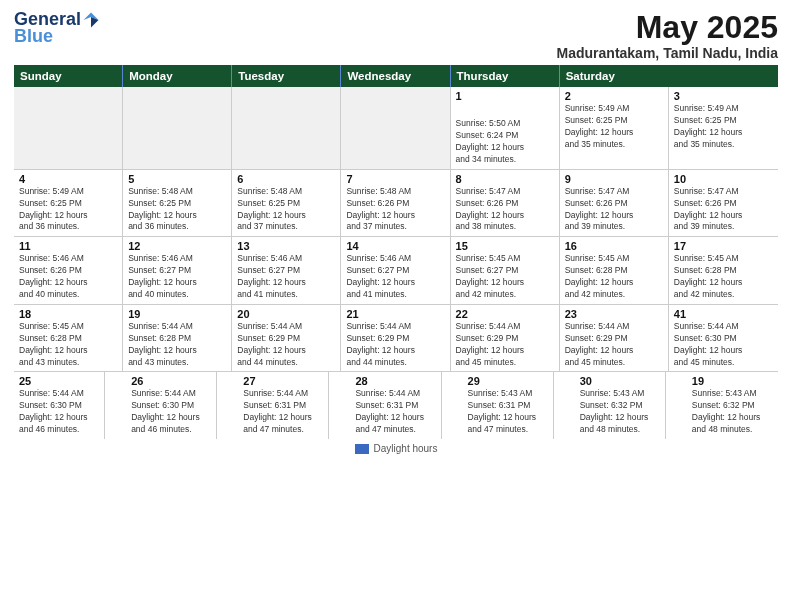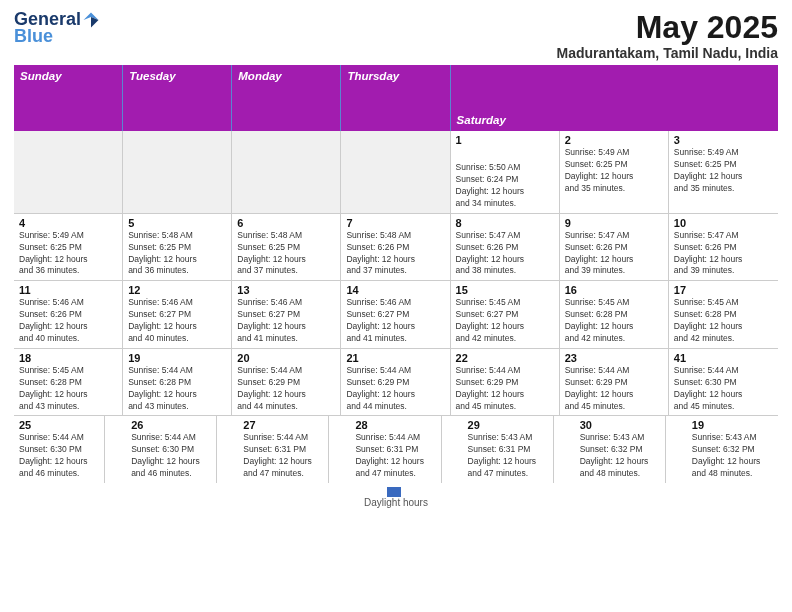--- a/index.html
+++ b/index.html
@@ -56,33 +56,31 @@
       font-weight: 700;
     }
     .calendar {
       flex: 1;
       display: flex;
       flex-direction: column;
     }
     .cal-header {
       display: grid;
       grid-template-columns: repeat(7, 1fr);
-      background: #a21caf;
-      font-style: italic;
+      background: #14532d;
     }
     .cal-header-cell {
       color: #fff;
       font-size: 11.5px;
       font-weight: bold;
       padding: 5px 6px;
       border-right: 1px solid #5a85d0;
     }
     .cal-header-cell:last-child {
       border-right: none;
-      margin-top: 44px;
     }
     .cal-body {
       flex: 1;
       display: flex;
       flex-direction: column;
     }
     .cal-row {
       display: grid;
       grid-template-columns: repeat(7, 1fr);
       flex: 1;
@@ -120,21 +118,20 @@
     .day-info {
       font-size: 8.5px;
       color: #333;
       line-height: 1.4;
     }
     .footer-bar {
       display: flex;
       align-items: center;
       justify-content: center;
       padding: 4px 0 0 0;
-      flex-direction: column;
     }
     .footer-text {
       font-size: 10px;
       color: #555;
     }
     .blue-rect {
       display: inline-block;
       width: 14px;
       height: 10px;
       background: #3a6abf;
@@ -161,22 +158,23 @@
     </div>
     <div class="title-block">
       <div class="month-title">May 2025</div>
       <div class="location">Madurantakam, Tamil Nadu, India</div>
     </div>
   </div>
 
   <div class="calendar">
     <div class="cal-header">
     <div class="cal-header-cell">Sunday</div>
+        <div class="cal-header-cell">Monday</div>
         <div class="cal-header-cell">Tuesday</div>
-        <div class="cal-header-cell">Monday</div>
+        <div class="cal-header-cell">Wednesday</div>
         <div class="cal-header-cell">Thursday</div>
         <div class="cal-header-cell">Saturday</div>
       </div>
     <div class="cal-body">
     <div class="cal-row">
           <div class="cal-cell empty shaded"></div>
           <div class="cal-cell empty shaded"></div>
           <div class="cal-cell empty shaded"></div>
           <div class="cal-cell empty shaded"></div>
           <div class="cal-cell">

